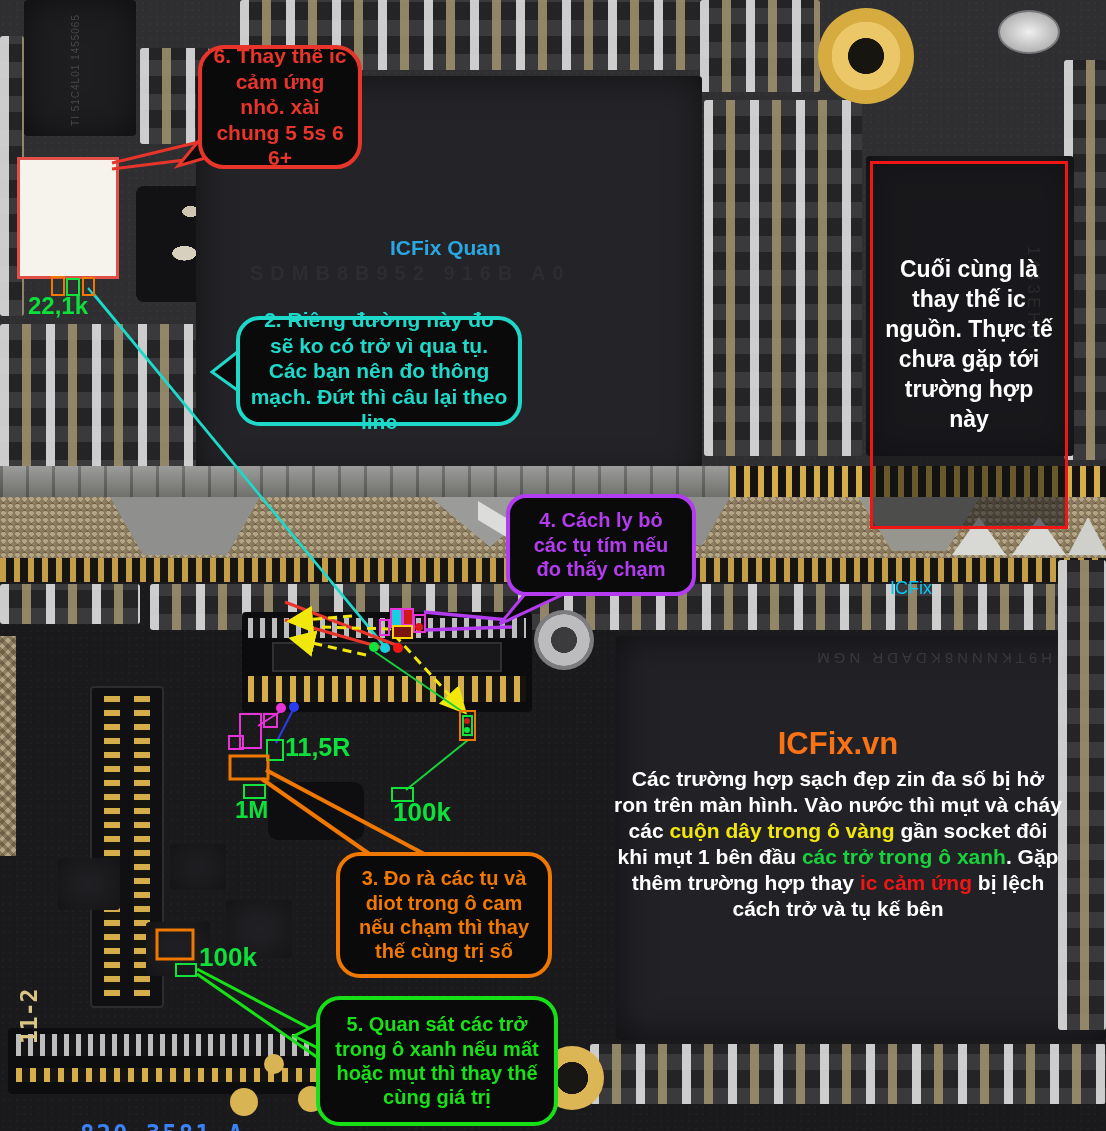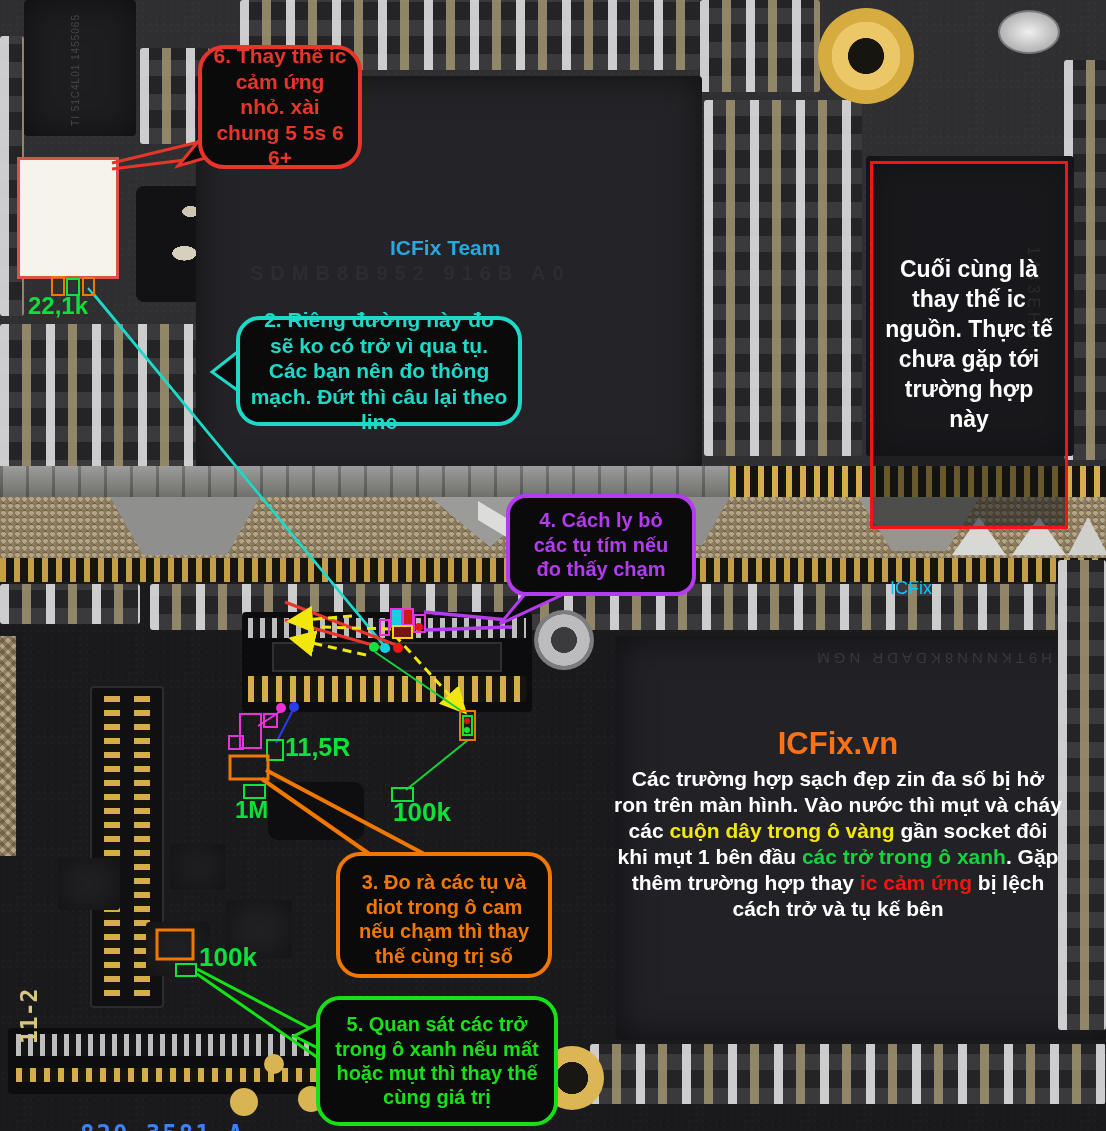--- a/index.html
+++ b/index.html
@@ -177,35 +177,35 @@
 
   <div class="callout" style="left: 870px; top: 161px; width: 198px; height: 368px; font-size: 23px; line-height: 1.3; border-width: 3px; border-radius: 0px; background: rgba(18, 18, 22, 0.55); color: rgb(255, 255, 255); border-color: rgb(240, 22, 22);">
       <span>Cuối cùng là thay thế ic nguồn. Thực tế chưa gặp tới trường hợp này</span>
     </div>
 
   <div class="callout" style="left: 506px; top: 494px; width: 190px; height: 102px; font-size: 20px; border-radius: 20px; border-color: rgb(180, 60, 240); color: rgb(180, 60, 240);">
       <span>4. Cách ly bỏ các tụ tím nếu đo thấy chạm</span>
     </div>
 
 
-  <div class="callout" style="left: 336px; top: 852px; width: 216px; height: 126px; font-size: 20px; border-color: rgb(240, 120, 0); color: rgb(240, 120, 0); align-items: flex-end;">
+  <div class="callout" style="left: 336px; top: 852px; width: 216px; height: 126px; font-size: 20px; border-color: rgb(240, 120, 0); color: rgb(240, 120, 0);">
       <span>3. Đo rà các tụ và diot trong ô cam nếu chạm thì thay thế cùng trị số</span>
     </div>
 
   <div class="callout" style="left: 316px; top: 996px; width: 242px; height: 130px; font-size: 20px; border-color: rgb(23, 224, 23); color: rgb(23, 224, 23);">
       <span>5. Quan sát các trở trong ô xanh nếu mất hoặc mụt thì thay thế cùng giá trị</span>
     </div>
 
   <div class="lbl" style="left:28px;top:292px;font-size:24px;color:#0de03a;">22,1k</div>
   <div class="lbl" style="left:285px;top:733px;font-size:25px;color:#0de03a;">11,5R</div>
   <div class="lbl" style="left:235px;top:796px;font-size:24px;color:#0de03a;">1M</div>
   <div class="lbl" style="left:393px;top:797px;font-size:26px;color:#0de03a;">100k</div>
   <div class="lbl" style="left:199px;top:942px;font-size:26px;color:#0de03a;">100k</div>
 
-  <div class="lbl" style="left:390px;top:236px;font-size:21px;color:#29a7e0;">ICFix Team</div>
+  <div class="lbl" style="left:390px;top:236px;font-size:21px;color:#29a7e0;">ICFix Quan</div>
   <div class="lbl" style="left:890px;top:578px;font-size:18px;color:#00c8fa;font-weight:normal;">ICFix</div>
 
   <div id="desc">
     <div class="title" style="color:#f97316;">ICFix.vn</div>
     <div class="body"><span style="color: rgb(255, 255, 255);">Các trường hợp sạch đẹp zin đa số bị hở ron trên màn hình. Vào nước thì mụt và cháy các </span><span style="color: rgb(242, 231, 12);">cuộn dây trong ô vàng</span><span style="color: rgb(255, 255, 255);"> gần socket đôi khi mụt 1 bên đầu </span><span style="color: rgb(23, 210, 58);">các trở trong ô xanh</span><span style="color: rgb(255, 255, 255);">. Gặp thêm trường hợp thay </span><span style="color: rgb(240, 22, 22);">ic cảm ứng</span><span style="color: rgb(255, 255, 255);"> bị lệch cách trở và tụ kế bên</span></div>
   </div>
 
   <div class="lbl" style="left:80px;top:1084px;font-size:24px;color:#3b82f6;font-family:'DejaVu Sans Mono',monospace;letter-spacing:2px;margin-top:36px;">820-3581-A</div>
   <div class="lbl" style="left:16px;top:1044px;font-size:23px;color:#d9c584;font-family:'DejaVu Sans Mono',monospace;transform:rotate(-90deg);transform-origin:0 0;">11-2</div>
 

